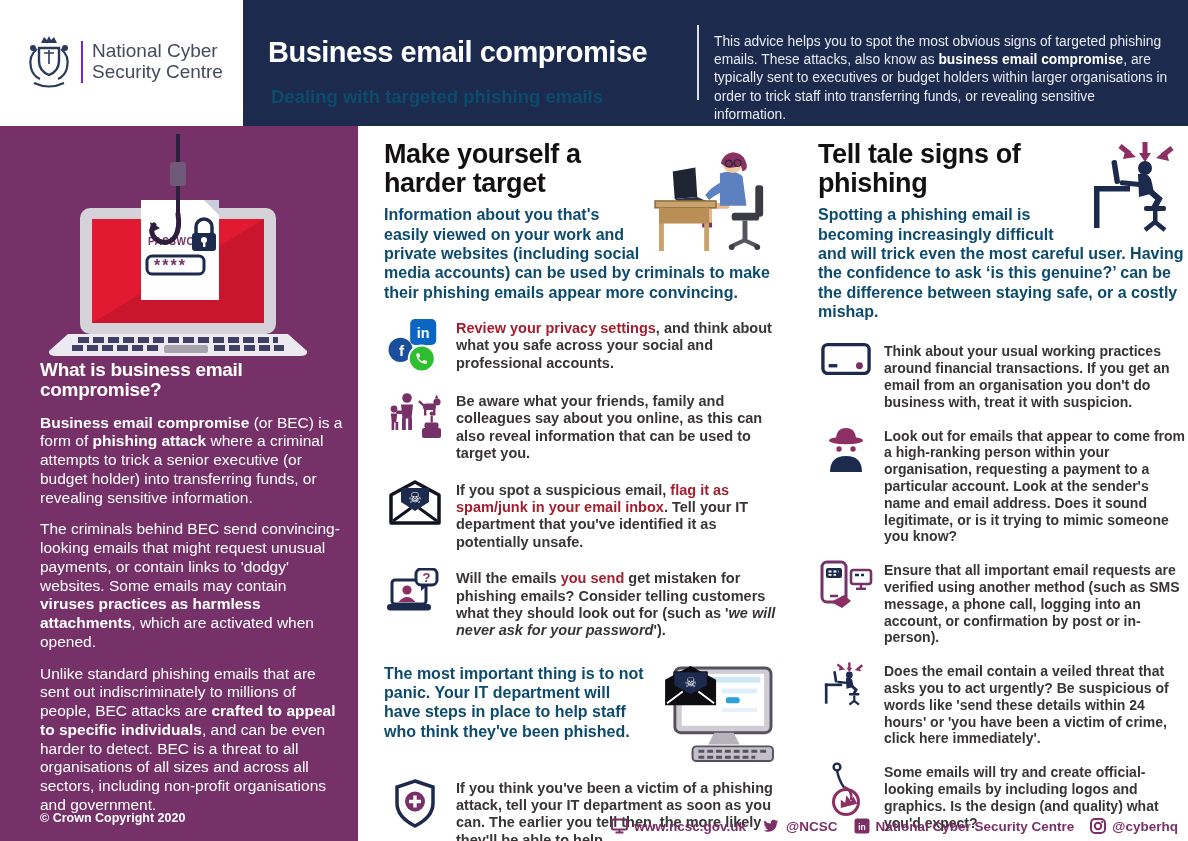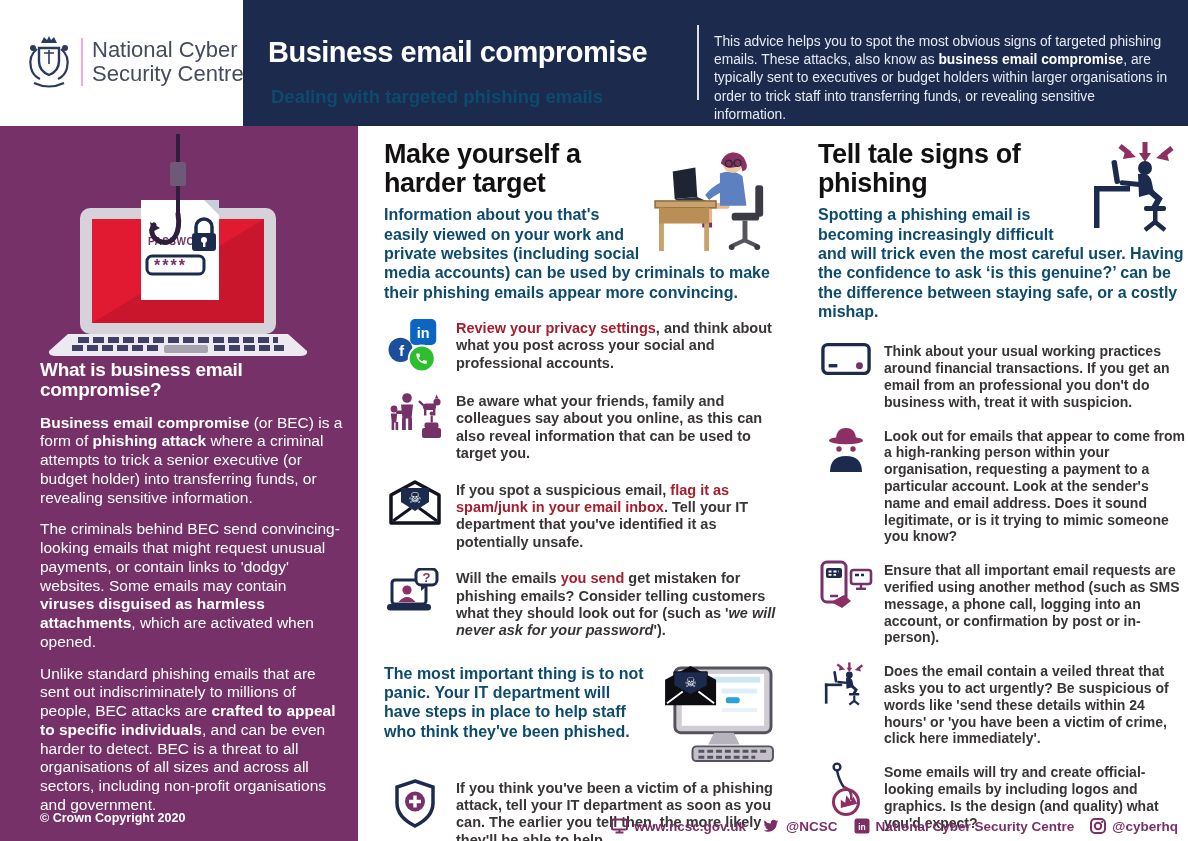--- a/index.html
+++ b/index.html
@@ -3,21 +3,21 @@
 <meta charset="utf-8">
 <style>
   html,body{margin:0;padding:0;}
   body{width:1188px;height:841px;position:relative;background:#fff;
        font-family:"Liberation Sans",sans-serif;overflow:hidden;}
   .abs{position:absolute;}
 
   
   .hdr-navy{left:243px;top:0;width:945px;height:126px;background:#1c2b4d;}
   .logo{left:26px;top:34px;display:flex;align-items:center;gap:9px;}
-  .logo-text{font-size:22px;line-height:1.1;color:#454b5f;border-left:2px solid #f9a8d4;padding-left:9px;}
+  .logo-text{font-size:19px;line-height:1.1;color:#454b5f;border-left:2px solid #6d28d9;padding-left:9px;}
   .hdr-title-wrap{left:268px;top:36px;}
   .hdr-title{font-size:29px;font-weight:bold;color:#fff;letter-spacing:-0.5px;}
   .hdr-sub{font-size:18.5px;font-weight:bold;color:#0c4a6e;margin-top:17px;padding-left:3px;}
   .hdr-divider{left:697px;top:25px;width:2px;height:75px;background:rgba(255,255,255,.85);}
   .hdr-intro{left:714px;top:33px;width:456px;font-size:13.8px;line-height:1.32;color:#e6eaf3;}
   .hdr-intro .b{font-weight:bold;color:#fff;}
 
   
   .panel{left:0;top:126px;width:358px;height:715px;background:#763168;}
   .panel-illu{left:28px;top:8px;}
@@ -112,21 +112,21 @@
       <rect x="142" y="28" width="16" height="24" rx="3" fill="#6e5a78"></rect>
       <line x1="150" y1="52" x2="150" y2="84" stroke="#2e1f3e" stroke-width="4"></line>
       <path d="M150 80 c3 20 -5 30 -16 28 c-9 -2 -13 -11 -8 -17" fill="none" stroke="#2e1f3e" stroke-width="5" stroke-linecap="round"></path>
       <polygon points="122,88 132,94 124,98" fill="#2e1f3e"></polygon>
     </svg>
   </div>
 
   <div class="abs panel-content">
     <h1 class="panel-h">What is business email compromise?</h1>
     <p><span class="b">Business email compromise</span><span> (or BEC) is a form of </span><span class="b">phishing attack</span><span> where a criminal attempts to trick a senior executive (or budget holder) into transferring funds, or revealing sensitive information.</span></p>
-    <p><span>The criminals behind BEC send convincing-looking emails that might request unusual payments, or contain links to 'dodgy' websites. Some emails may contain </span><span class="b">viruses disguised as harmless attachments</span><span>, which are activated when opened.</span></p>
+    <p><span>The criminals behind BEC send convincing-looking emails that might request unusual payments, or contain links to 'dodgy' websites. Some emails may contain </span><span class="b">viruses practices as harmless attachments</span><span>, which are activated when opened.</span></p>
     <p><span>Unlike standard phishing emails that are sent out indiscriminately to millions of people, BEC attacks are </span><span class="b">crafted to appeal to specific individuals</span><span>, and can be even harder to detect. BEC is a threat to all organisations of all sizes and across all sectors, including non-profit organisations and government.</span></p>
   </div>
 
   <div class="abs copyright">© Crown Copyright 2020</div>
 </div>
 
 <div class="abs col-mid">
 
   <div>
     <div class="float-img">
@@ -163,21 +163,21 @@
         <span class="ic">
           <svg width="54" height="56" viewBox="0 0 56 58">
             <rect x="23" y="1" width="27" height="27" rx="5" fill="#0a66c2"></rect>
             <text x="36.5" y="20.5" font-size="15" font-weight="bold" fill="#fff" text-anchor="middle">in</text>
             <circle cx="13" cy="33" r="12.5" fill="#1b4f9c"></circle>
             <text x="14" y="39.5" font-size="16" font-weight="bold" fill="#fff" text-anchor="middle">f</text>
             <circle cx="35" cy="42" r="13.5" fill="#2fbe2f" stroke="#fff" stroke-width="2"></circle>
             <path transform="translate(27.5,34.5) scale(0.62)" fill="#fff" d="M6.6 10.8c1.4 2.7 3.6 4.9 6.3 6.3l2.1-2.1c.3-.3.7-.4 1-.2 1.1.4 2.3.6 3.5.6.6 0 1 .4 1 1V20c0 .6-.4 1-1 1C10.6 21 3 13.4 3 4.5c0-.6.4-1 1-1h3.6c.6 0 1 .4 1 1 0 1.2.2 2.4.6 3.5.1.3 0 .7-.2 1L6.6 10.8z"></path>
           </svg>
         </span>
-        <span class="tx"><span class="red">Review your privacy settings</span><span>, and think about what you post across your social and professional accounts.</span></span>
+        <span class="tx"><span class="red">Review your privacy settings</span><span>, and think about what you safe across your social and professional accounts.</span></span>
       </div>
 
       <div class="bullet">
         <span class="ic">
           <svg width="56" height="50" viewBox="0 0 56 50" fill="#763168">
             <circle cx="20" cy="7" r="4.8"></circle>
             <path d="M14 13.5 h12 l-1.5 14 h-9 z"></path>
             <rect x="15" y="27" width="3.8" height="12"></rect>
               <rect x="21.2" y="27" width="3.8" height="12"></rect>
             <rect x="9" y="19.5" width="7" height="3.4" rx="1.7"></rect>
@@ -295,21 +295,21 @@
 
   <div class="bullets" style="clear:both;padding-top:4px;">
     <div class="bullet">
       <span class="ic">
         <svg width="50" height="36" viewBox="0 0 52 36">
           <rect x="2" y="3" width="48" height="30" rx="5" fill="#fff" stroke="#1c2b4d" stroke-width="3.5"></rect>
           <line x1="8" y1="25" x2="17" y2="25" stroke="#1c2b4d" stroke-width="3.5"></line>
           <circle cx="40" cy="25" r="3.6" fill="#763168"></circle>
         </svg>
       </span>
-      <span class="tx">Think about your usual working practices around financial transactions. If you get an email from an professional you don't do business with, treat it with suspicion.</span>
+      <span class="tx">Think about your usual working practices around financial transactions. If you get an email from an organisation you don't do business with, treat it with suspicion.</span>
     </div>
 
     <div class="bullet">
       <span class="ic">
         <svg width="44" height="46" viewBox="0 0 44 46">
           <path d="M12 14 q0 -12 10 -12 q10 0 10 12 z" fill="#8c2f63"></path>
           <ellipse cx="22" cy="14.5" rx="17" ry="3.8" fill="#8c2f63"></ellipse>
           <circle cx="15" cy="23" r="2.7" fill="#8c2f63"></circle>
             <circle cx="29" cy="23" r="2.7" fill="#8c2f63"></circle>
           <path d="M6 46 q0 -16 16 -16 q16 0 16 16 z" fill="#1c2b4d"></path>

